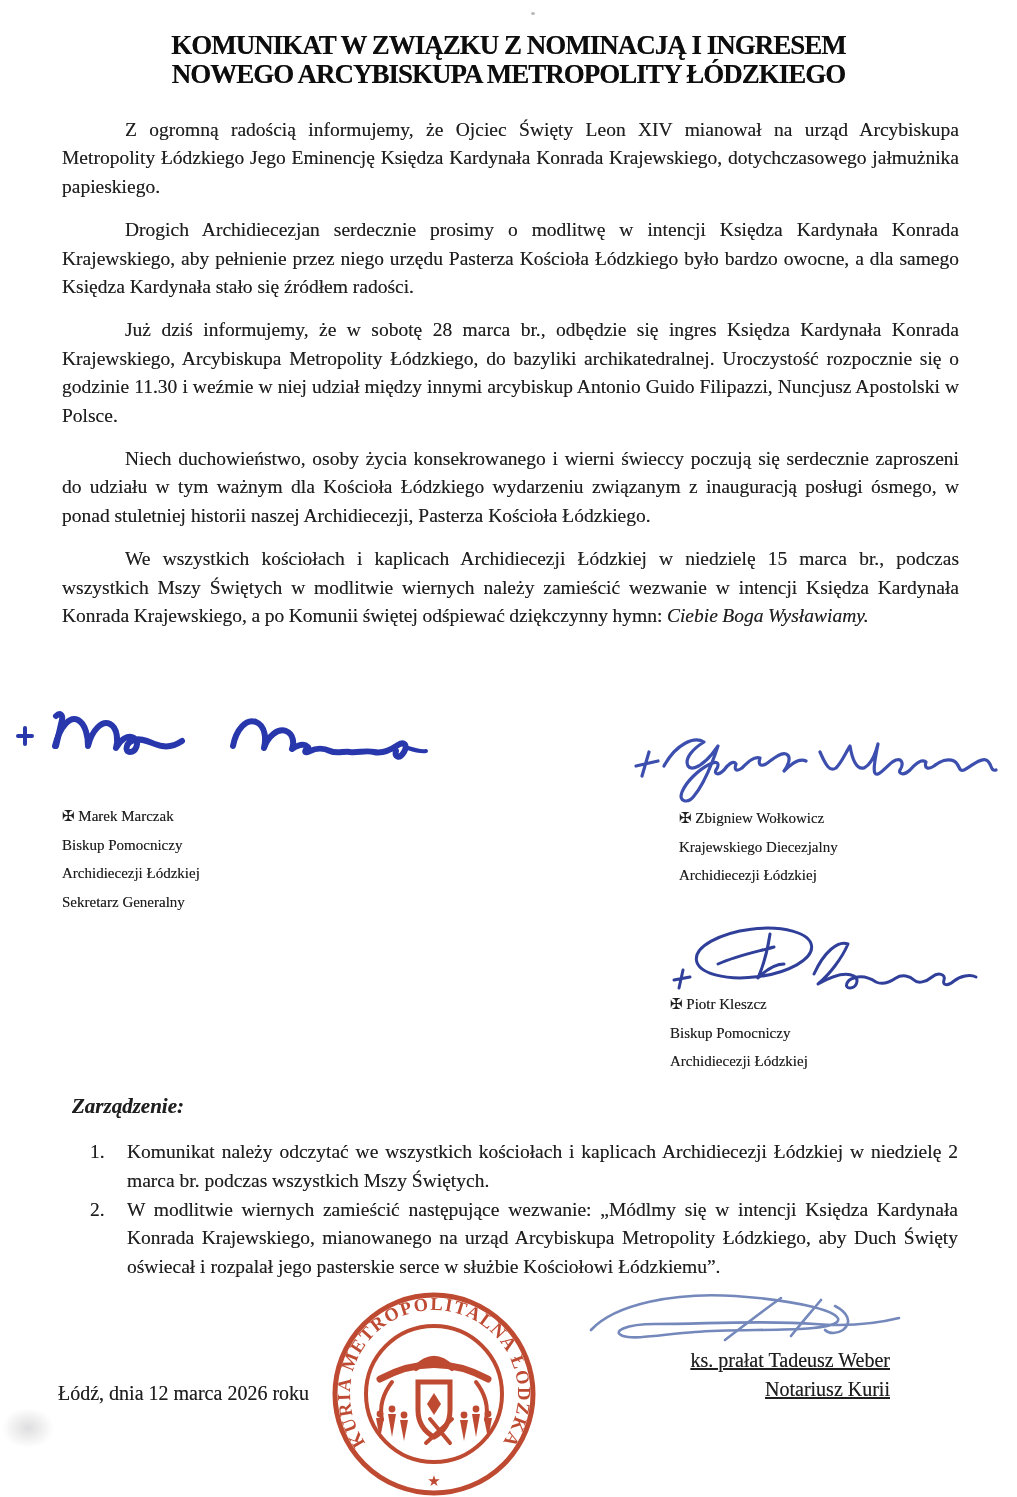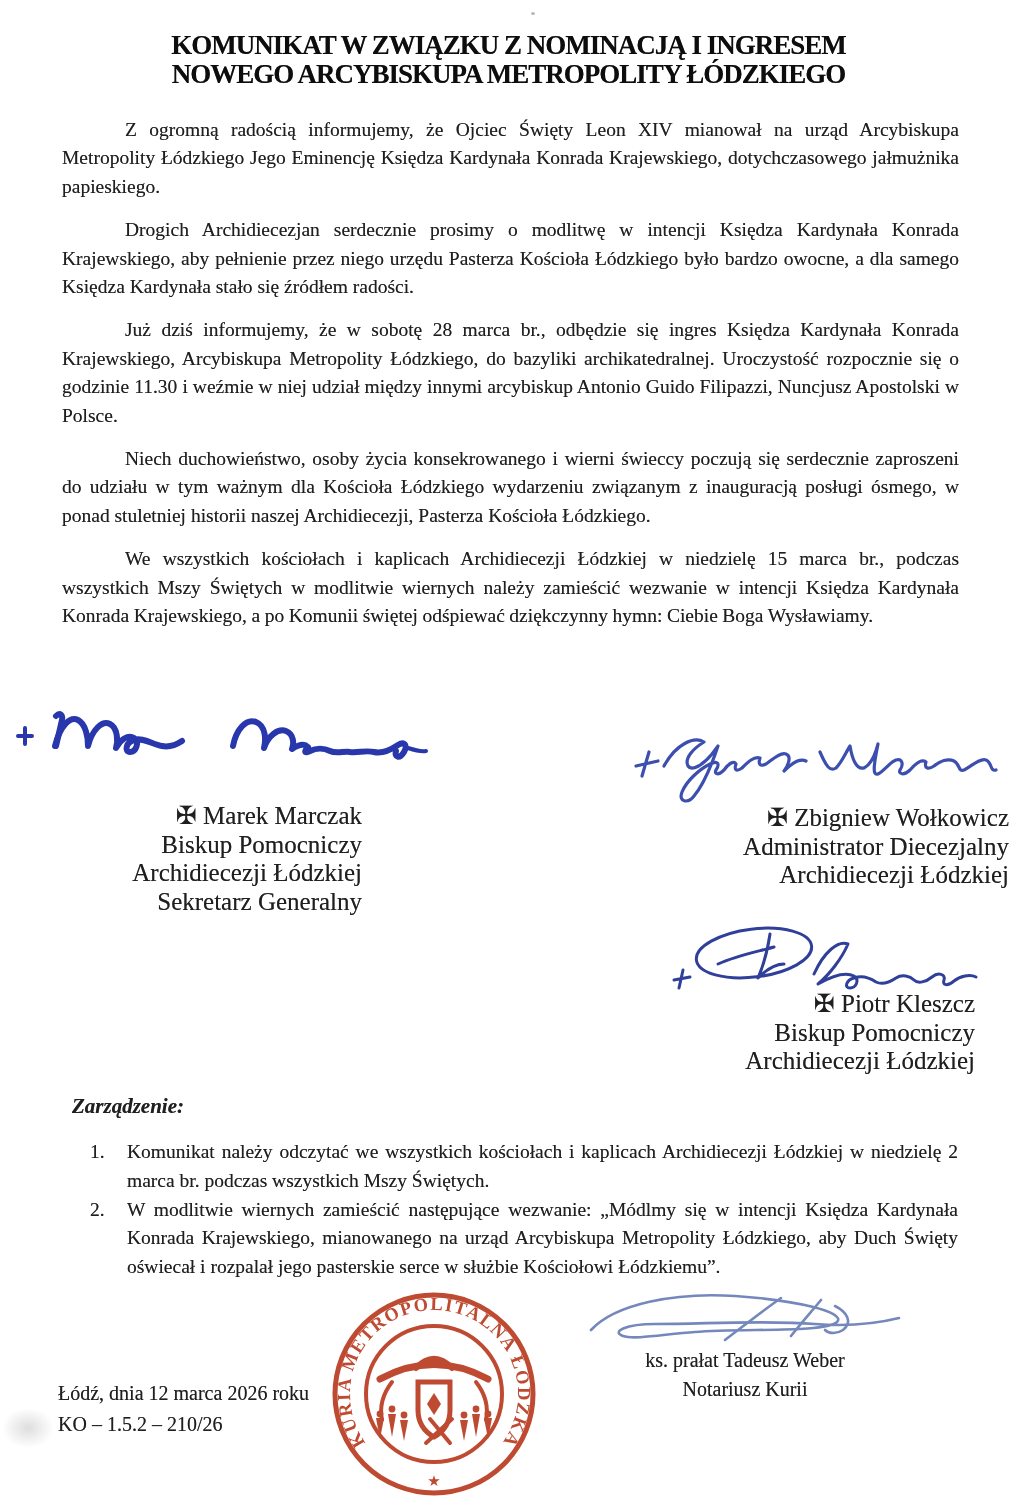--- a/index.html
+++ b/index.html
@@ -19,35 +19,35 @@
   .title {
     position:absolute; top:31px; left:0; width:100%;
     text-align:center; font-weight:bold; color:#0d0d0d;
     font-size:27px; line-height:29px; letter-spacing:-1px;
   }
   .body-col {
     position:absolute; left:62px; top:116px; width:897px;
     font-size:19.5px; line-height:28.4px; text-align:justify;
   }
   .body-col p { margin:0 0 15px 0; text-indent:63px; }
-  .italic { }
+  .italic { font-style:italic; }
 
-  .sig-block { position:absolute; text-align:right; font-size:25px; line-height:28.5px; }
+  .sig-block { position:absolute; text-align:left; font-size:15px; line-height:28.5px; }
   .sig-svg { position:absolute; }
 
   .ordinance-heading {
     position:absolute; left:62px; top:1094px;
     font-weight:bold; font-style:italic; font-size:21px;margin-left:10px;
   }
   .ord-list { position:absolute; left:90px; top:1138px; width:868px; font-size:19.5px; line-height:28.8px; }
   .ord-item { position:relative; padding-left:37px; text-align:justify; margin:0; }
   .ord-num { position:absolute; left:0; top:0; }
 
   .footer-left { position:absolute; left:58px; top:1378px; font-size:20px; line-height:31px; }
-  .notary-block { position:absolute; left:600px; top:1346px; width:290px; text-align:center; font-size:20px; line-height:29px; }
+  .notary-block { position:absolute; left:600px; top:1346px; width:290px; text-align:right; font-size:20px; line-height:29px;text-decoration:underline; }
 
   .stamp-svg { position:absolute; left:330px; top:1290px; width:208px; height:208px; opacity:0.94; }
 
   .artifact-speck { position:absolute; left:531px; top:12px; width:4px; height:3px; background:#b9b9b9; border-radius:50%; }
   .artifact-smudge {
     position:absolute; left:2px; top:1408px; width:52px; height:40px;
     background:radial-gradient(closest-side, rgba(160,160,165,0.35), rgba(160,160,165,0.0));
   }
 </style>
 </head>
@@ -89,21 +89,21 @@
   <svg class="sig-svg" style="left:628px; top:714px;" width="378" height="92" viewBox="0 0 378 92">
     <g fill="none" stroke="#3d4fae" stroke-width="3.2" stroke-linecap="round" stroke-linejoin="round">
       <path d="M8,52 l22,-5 M21,38 l-7,24"></path>
       <path d="M36,52 C48,30 66,22 76,28 C66,34 56,44 60,52 C64,58 76,50 84,40 L90,32 C84,50 76,70 66,82 C60,90 50,88 54,78 C58,68 70,56 82,50 C90,46 92,50 88,56 C86,60 90,62 96,56 C100,50 106,46 108,50 C106,56 108,58 114,54 C120,48 126,42 132,44 C130,50 132,53 138,50 C144,46 152,38 158,40 C164,42 160,52 156,57 C164,49 172,44 178,47"></path>
       <path d="M192,38 C198,52 202,58 208,54 C214,48 218,38 222,32 C224,44 228,56 236,54 C244,50 248,38 250,30 C246,50 244,62 250,60 C256,57 262,48 268,46 C274,44 276,50 272,56 C270,60 276,62 282,56 C288,49 294,45 298,48 C296,54 300,56 306,52 C312,47 320,44 326,47 C332,50 330,58 336,56 C342,53 352,44 358,46 C364,48 362,58 368,56"></path>
     </g>
   </svg>
 
   <div class="sig-block txt" style="left:679px; top:804px; width:330px;">
     <div>✠ Zbigniew Wołkowicz</div>
-    <div>Administrator Diecezjalny</div>
+    <div>Krajewskiego Diecezjalny</div>
     <div>Archidiecezji Łódzkiej</div>
   </div>
 
   <svg class="sig-svg" style="left:664px; top:920px;" width="322" height="86" viewBox="0 0 322 86">
     <g fill="none" stroke="#2f3f9a" stroke-width="3" stroke-linecap="round" stroke-linejoin="round">
       <path d="M10,60 l16,-3 M19,50 l-4,18"></path>
       <ellipse cx="90" cy="33" rx="58" ry="24" transform="rotate(-7 90 33)"></ellipse>
       <path d="M54,44 C72,36 92,32 110,27 M106,14 C104,28 100,44 94,58 C102,50 112,44 120,44"></path>
       <path d="M150,54 C160,32 174,20 184,24 C178,38 166,54 154,64 C168,56 182,52 190,56 C196,60 192,68 186,68 C180,68 182,60 190,58 C198,55 206,58 212,62 C218,65 226,62 232,58 C238,54 246,56 250,60 C254,64 262,62 268,57 C274,52 282,54 280,60 C278,66 284,66 290,61 C296,56 306,54 312,57"></path>
     </g>
@@ -123,21 +123,20 @@
       <span>Komunikat należy odczytać we wszystkich kościołach i kaplicach Archidiecezji Łódzkiej w niedzielę 2 marca br. podczas wszystkich Mszy Świętych.</span>
     </div>
     <div class="ord-item">
       <span class="ord-num">2.</span>
       <span>W modlitwie wiernych zamieścić następujące wezwanie: „Módlmy się w intencji Księdza Kardynała Konrada Krajewskiego, mianowanego na urząd Arcybiskupa Metropolity Łódzkiego, aby Duch Święty oświecał i rozpalał jego pasterskie serce w służbie Kościołowi Łódzkiemu”.</span>
     </div>
   </div>
 
   <div class="footer-left txt">
     <div>Łódź, dnia 12 marca 2026 roku</div>
-    <div>KO – 1.5.2 – 210/26</div>
   </div>
 
   <svg class="stamp-svg" viewBox="0 0 208 208">
     <g stroke="#bb3f26" fill="none">
       <circle cx="104" cy="104" r="99" stroke-width="5"></circle>
       <circle cx="104" cy="104" r="68" stroke-width="4"></circle>
 
       <path d="M86,78 Q104,60 122,78" stroke-width="6" stroke-linecap="round"></path>
       <path d="M50,89 Q104,60 158,89" stroke-width="7" stroke-linecap="round"></path>
 

